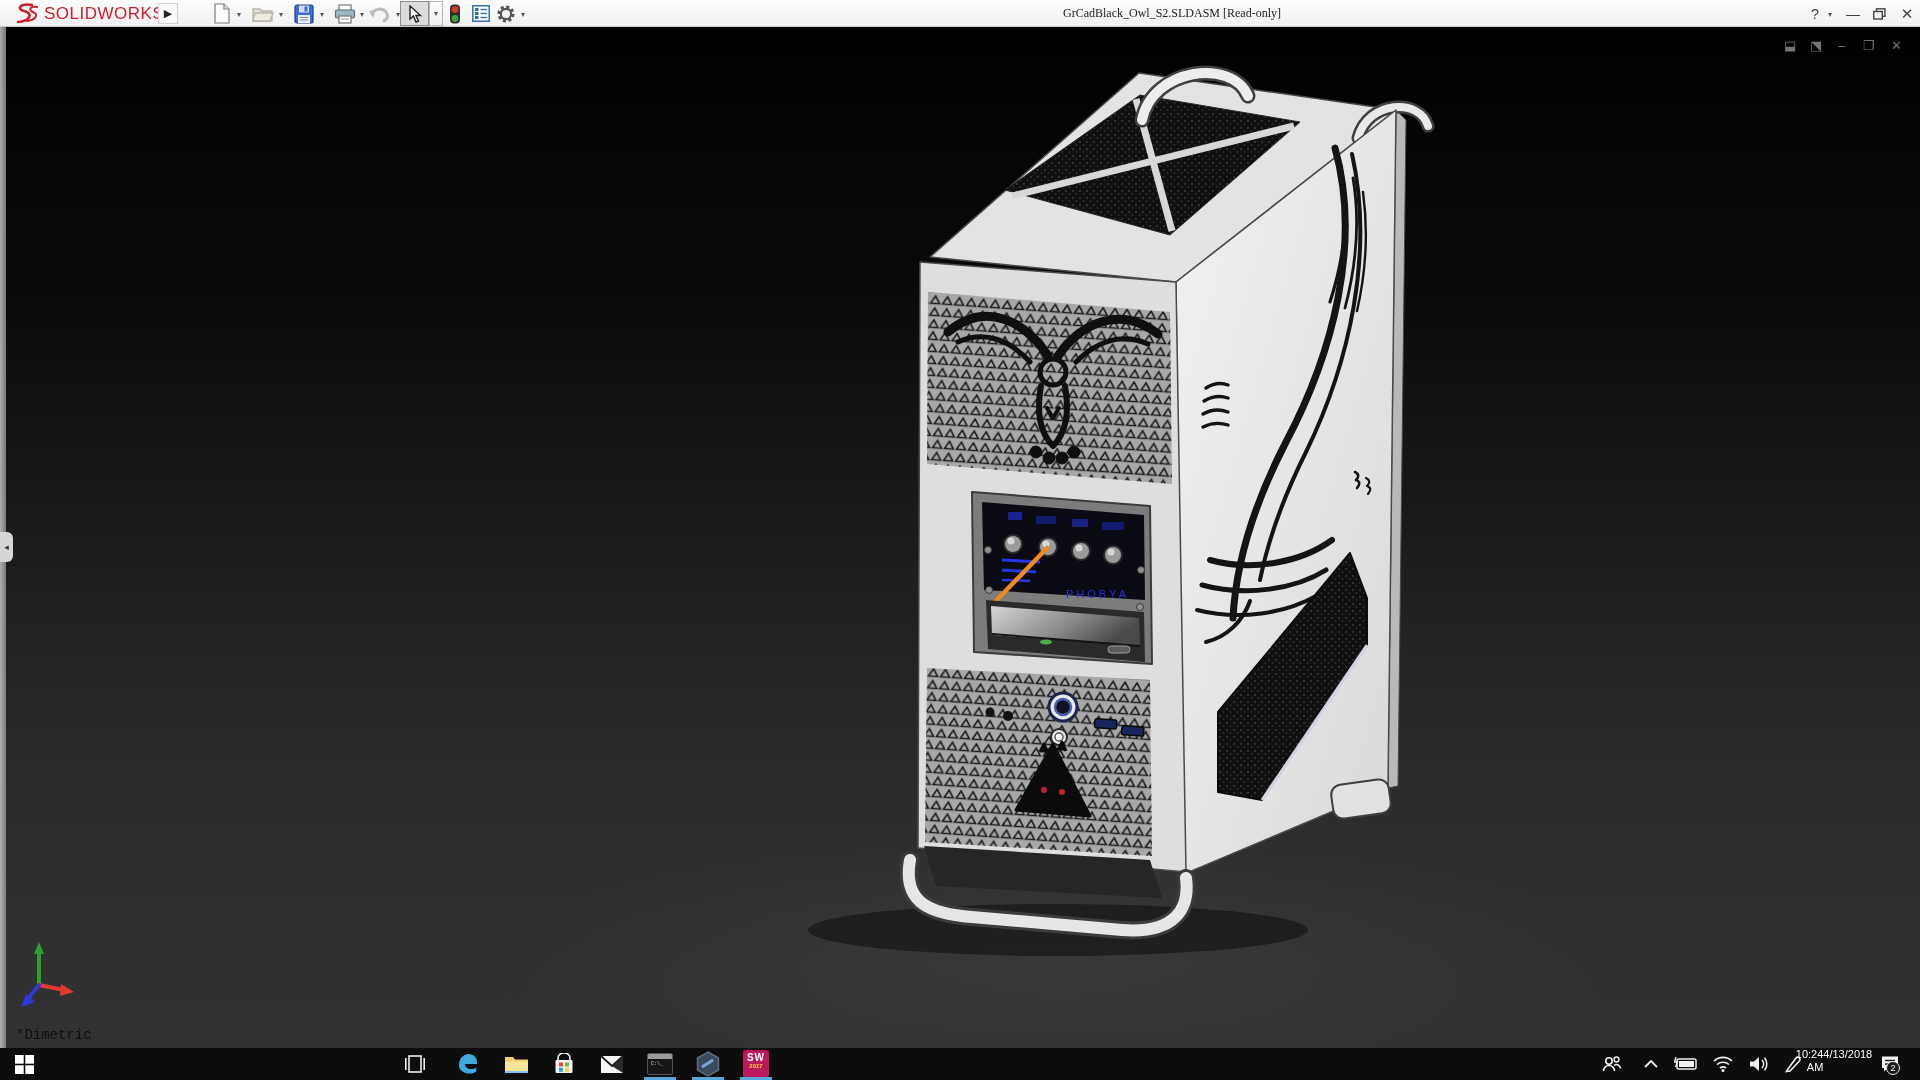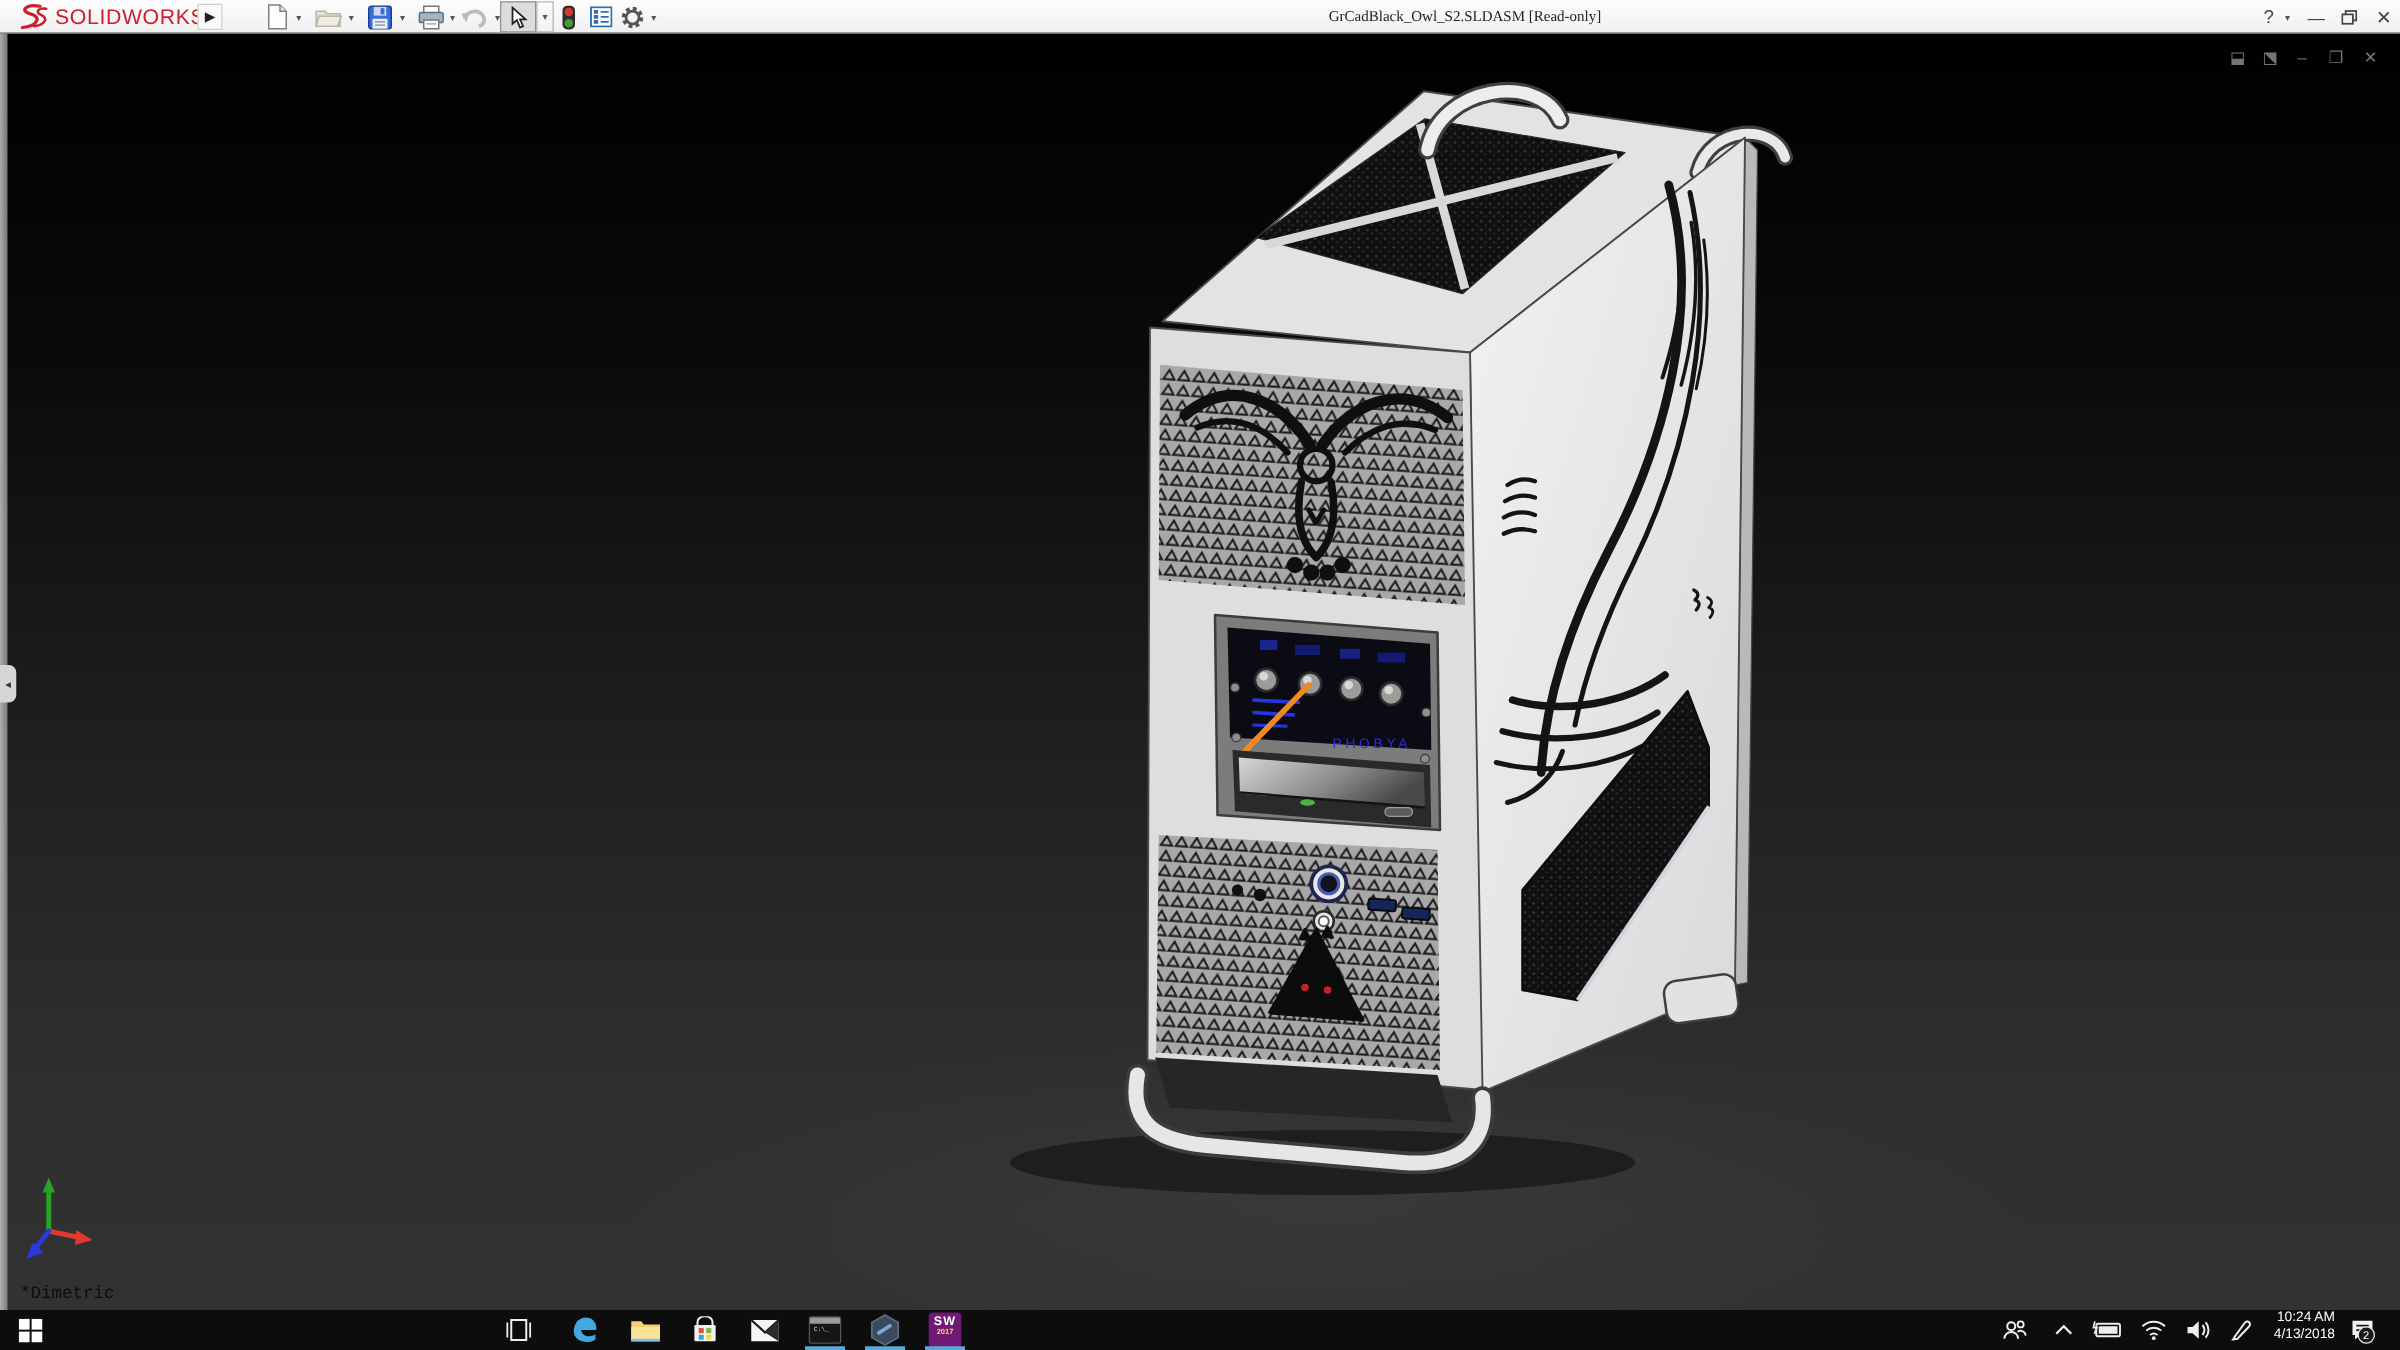--- a/index.html
+++ b/index.html
@@ -42,22 +42,22 @@
   .taskbar { position:absolute; left:0; top:1048px; width:1920px; height:32px; background:#0d0d0d; }
   .start { position:absolute; left:0; top:0; width:48px; height:32px; display:flex; align-items:center; justify-content:center; }
   .searchbox { position:absolute; left:48px; top:0; width:335px; height:32px;
     background:#f4f4f4; border:1px solid #7a7a7a; display:flex; align-items:center; }
   .searchbox input { border:none; outline:none; background:transparent; flex:1;
     font-size:13.5px; color:#444; font-family:"Liberation Sans",sans-serif; }
   .tb-ico { position:absolute; top:0; width:44px; height:32px; display:flex; align-items:center; justify-content:center; }
   .underline { position:absolute; top:29px; height:3px; background:#5aa7dc; }
   .tray-ico { position:absolute; top:0; height:32px; display:flex; align-items:center; justify-content:center; color:#eee; }
   .clock { position:absolute; left:1800px; top:0; width:68px; height:32px;
-    color:#fff; font-size:11px; text-align:right; display:flex; flex-direction:column;
-    line-height:13px; }
+    color:#fff; font-size:11px; text-align:right; display:flex; flex-direction:row;
+    justify-content:center; line-height:13px; }
   .badge { position:absolute; left:1886px; top:1061px; width:14px; height:14px; border-radius:50%;
     background:#1a1a1a; border:1.5px solid #e8e8e8; color:#fff; font-size:9px;
     display:flex; align-items:center; justify-content:center; }
   .cmdtxt { font-size:5px; color:#ddd; font-family:"Liberation Mono",monospace; position:absolute; left:3px; top:4px; }
   .swtxt { position:absolute; left:0; top:2px; width:100%; text-align:center; color:#fff; font-weight:bold; font-size:10px; letter-spacing:1px; }
   .swyr { position:absolute; left:0; top:13px; width:100%; text-align:center; color:#ffd83d; font-weight:bold; font-size:6px; }
 </style>
 </head>
 <body>
 
@@ -392,21 +392,21 @@
   </div>
   <div class="underline" style="left:644px;width:32px;"></div>
   <div class="tb-ico" style="left:686px;">
     <svg width="24" height="26" viewBox="0 0 24 26">
       <polygon points="12,1 22.5,7 22.5,19 12,25 1.5,19 1.5,7" fill="#3a4a5c" stroke="#5a6b7d" stroke-width="1.5"></polygon>
       <path d="M6,16 L17,9" stroke="#7aa7d8" stroke-width="3"></path>
     </svg>
   </div>
   <div class="underline" style="left:692px;width:32px;"></div>
   <div class="tb-ico" style="left:734px;">
-    <div style="position:relative;width:26px;height:28px;background:#701a75;border-radius:3px;">
+    <div style="position:relative;width:26px;height:28px;background:#be185d;border-radius:3px;">
       <span class="swtxt">SW</span>
       <span class="swyr">2017</span>
     </div>
   </div>
   <div class="underline" style="left:740px;width:32px;"></div>
 
   <div class="tray-ico" style="left:1596px;width:32px;">
     <svg width="20" height="18" viewBox="0 0 20 18">
       <circle cx="7" cy="6" r="3.2" fill="none" stroke="#eee" stroke-width="1.6"></circle>
       <path d="M1.5,16 a5.5,5.5 0 0 1 11,0" fill="none" stroke="#eee" stroke-width="1.6"></path>

